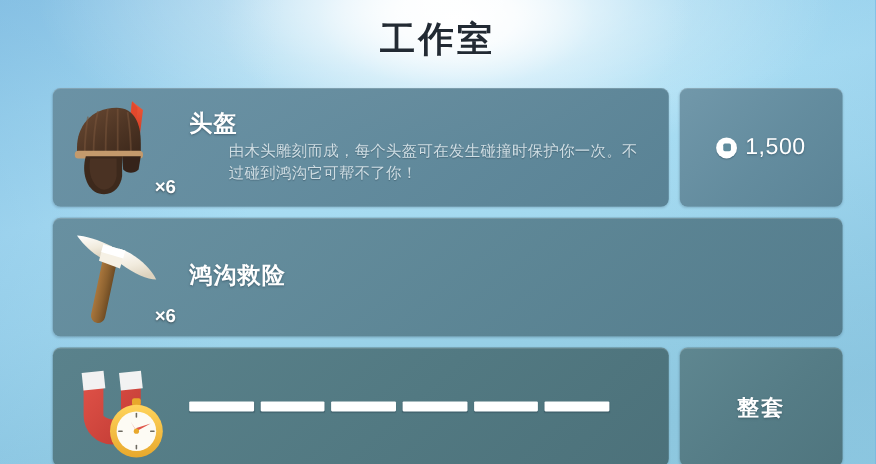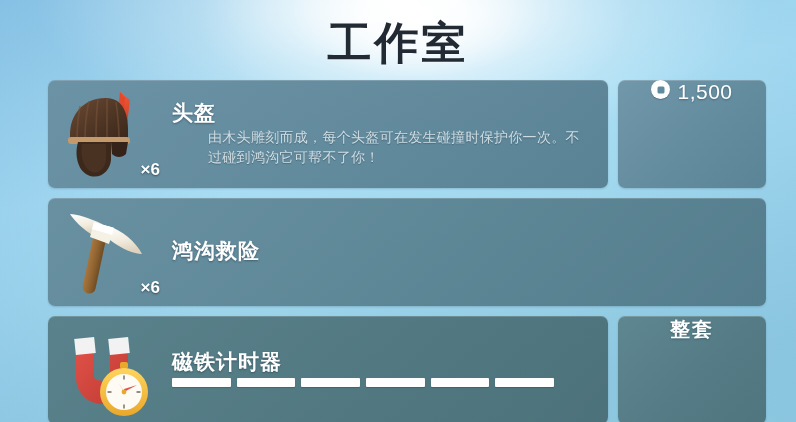--- a/index.html
+++ b/index.html
@@ -33,21 +33,21 @@
     pointer-events: none;
   }
 
   
   #title {
     position: absolute;
     top: 14px;
     left: 0;
     width: 100%;
     text-align: center;
-    font-size: 44px;
+    font-size: 32px;
     font-weight: bold;
     letter-spacing: 3px;
     color: #222a33;
     text-shadow: 0 1px 0 rgba(255,255,255,0.35);
   }
 
   
   #rows {
     position: absolute;
     top: 80px;
@@ -145,21 +145,21 @@
     background: #ffffff;
     box-shadow: 0 1px 1px rgba(20,40,55,0.25);
   }
 
   
   .action-btn {
     width: 148px;
     min-width: 148px;
     border-radius: 7px;
     display: flex;
-    align-items: flex-start;
+    align-items: center;
     justify-content: center;
     gap: 7px;
     cursor: pointer;
     background: linear-gradient(135deg, rgba(110,148,166,0.95) 0%, rgba(96,136,154,0.95) 55%, rgba(88,128,146,0.95) 100%);
     box-shadow: inset 0 1px 0 rgba(255,255,255,0.18), 0 1px 2px rgba(20,40,55,0.18);
   }
   .row-2 .action-btn {
     background: linear-gradient(135deg, rgba(104,144,158,0.95) 0%, rgba(92,132,147,0.95) 55%, rgba(84,123,138,0.95) 100%);
   }
   .row-3 .action-btn {
@@ -332,21 +332,20 @@
             </g>
             <path d="M68 72 L81 65 L68 69 Z" fill="#e0564a"></path>
             <path d="M68 72 L62 62 L67 70 Z" fill="#e0564a"></path>
             <circle cx="68" cy="72" r="2.4" fill="#e8a82c"></circle>
           </g>
         </svg>
         <div class="count-badge"></div>
       </div>
 
       <div class="text-cell">
-        <div class="item-name">磁铁计时器</div>
         <div class="upgrade-bar">
           <span class="seg filled"></span>
           <span class="seg filled"></span>
           <span class="seg filled"></span>
           <span class="seg filled"></span>
           <span class="seg filled"></span>
           <span class="seg filled"></span>
         </div>
       </div>
     </div>

